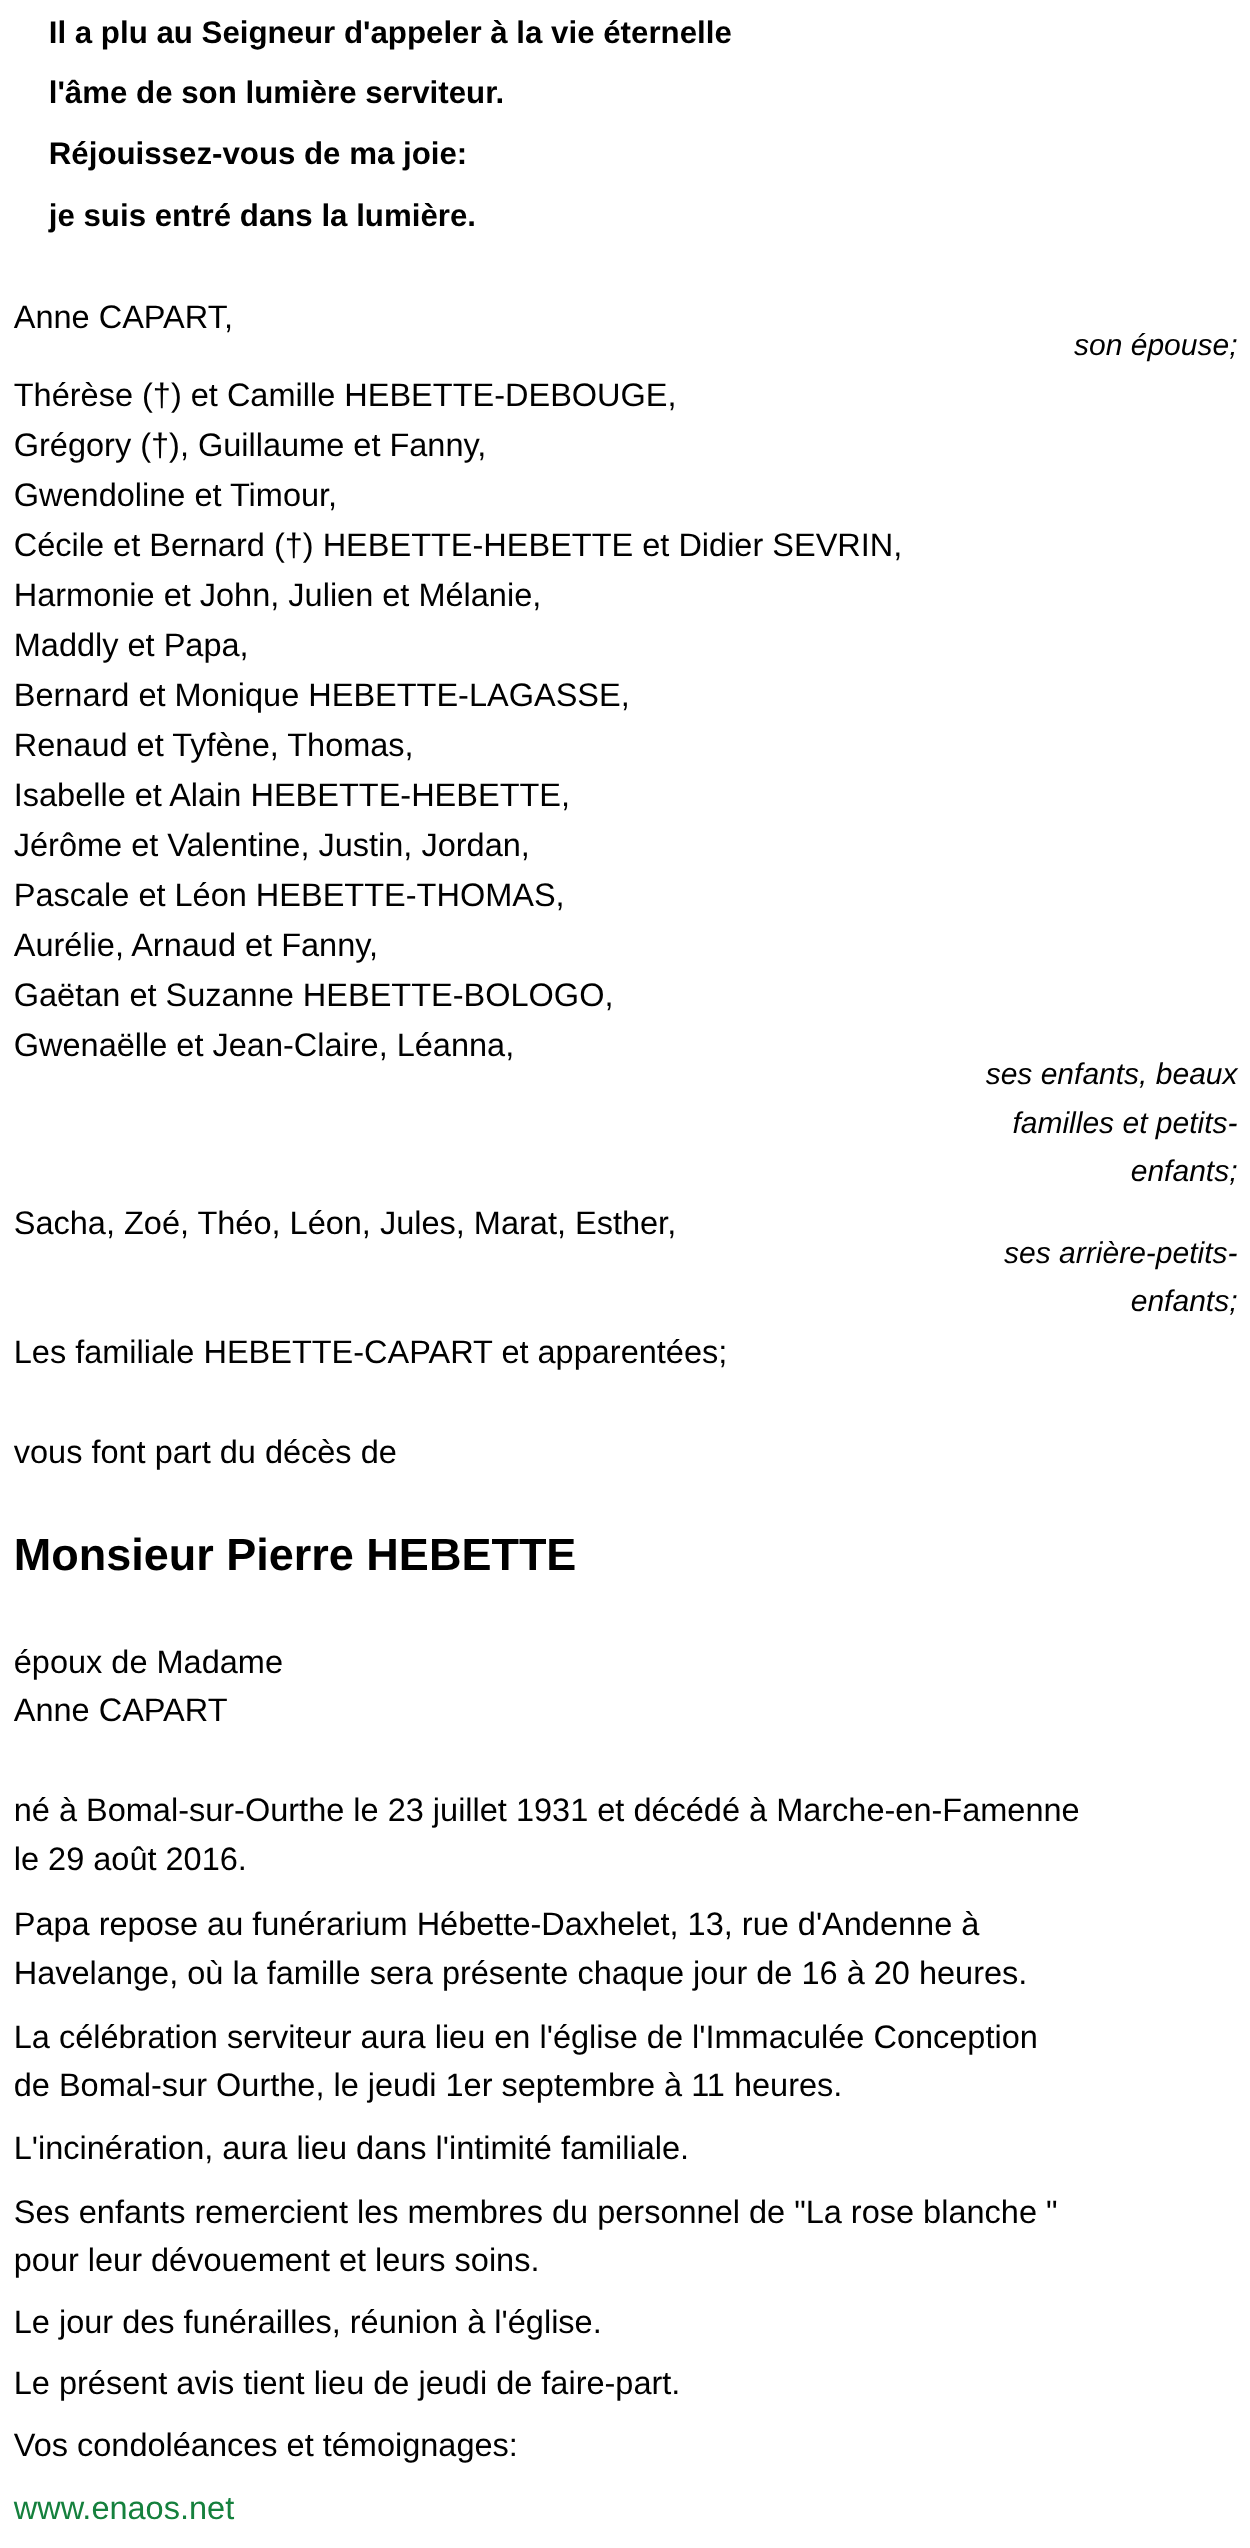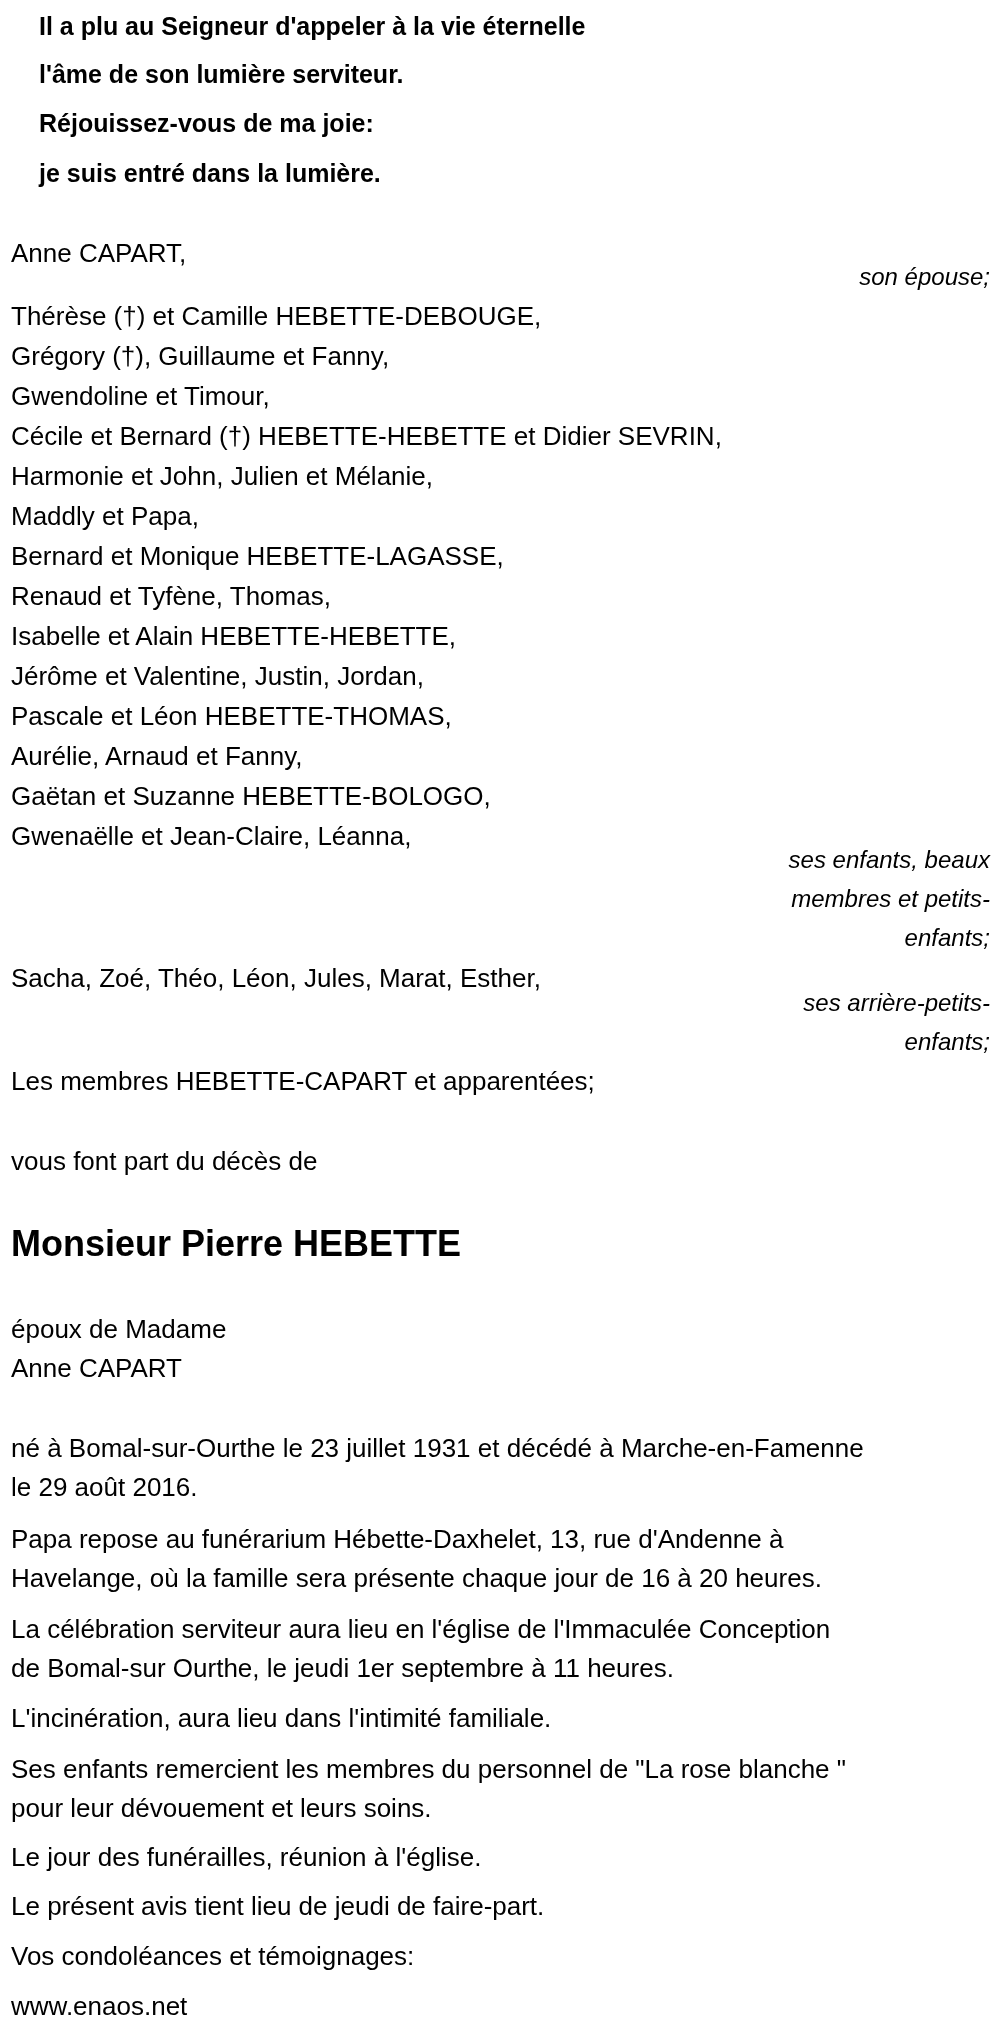--- a/index.html
+++ b/index.html
@@ -5,21 +5,21 @@
   html, body { margin: 0; padding: 0; background: #ffffff; }
   body { width: 1000px; height: 2038px; position: relative; overflow: hidden;
          font-family: "Liberation Sans", sans-serif; color: #000000; }
   .ln { position: absolute; left: 11px; height: 40px; line-height: 40px;
         font-size: 26px; white-space: nowrap; }
   .poem { font-weight: bold; font-size: 25px; margin-left: 28px; }
   .lbl { position: absolute; right: 10px; height: 40px; line-height: 40px;
          font-size: 24px; font-style: italic; white-space: nowrap; }
   .heading { position: absolute; left: 11px; height: 50px; line-height: 50px;
              font-size: 36px; font-weight: bold; white-space: nowrap; text-align: center; }
-  .link { color: #000000; text-decoration: none; }
+  .link { color: #15803d; text-decoration: none; }
 </style>
 </head>
 <body>
 
 <div>
 
   <div>
     <div class="ln poem" style="top:6px">Il a plu au Seigneur d'appeler à la vie éternelle</div>
     <div class="ln poem" style="top:54px">l'âme de son lumière serviteur.</div>
     <div class="ln poem" style="top:103px">Réjouissez-vous de ma joie:</div>
@@ -40,31 +40,31 @@
     <div class="ln" style="top:496px">Maddly et Papa,</div>
     <div class="ln" style="top:536px">Bernard et Monique HEBETTE-LAGASSE,</div>
     <div class="ln" style="top:576px">Renaud et Tyfène, Thomas,</div>
     <div class="ln" style="top:616px">Isabelle et Alain HEBETTE-HEBETTE,</div>
     <div class="ln" style="top:656px">Jérôme et Valentine, Justin, Jordan,</div>
     <div class="ln" style="top:696px">Pascale et Léon HEBETTE-THOMAS,</div>
     <div class="ln" style="top:736px">Aurélie, Arnaud et Fanny,</div>
     <div class="ln" style="top:776px">Gaëtan et Suzanne HEBETTE-BOLOGO,</div>
     <div class="ln" style="top:816px">Gwenaëlle et Jean-Claire, Léanna,</div>
     <div class="lbl" style="top:840px">ses enfants, beaux</div>
-    <div class="lbl" style="top:879px">membres et petits-</div>
+    <div class="lbl" style="top:879px">familles et petits-</div>
     <div class="lbl" style="top:918px">enfants;</div>
   </div>
 
   <div>
     <div class="ln" style="top:958px">Sacha, Zoé, Théo, Léon, Jules, Marat, Esther,</div>
     <div class="lbl" style="top:983px">ses arrière-petits-</div>
     <div class="lbl" style="top:1022px">enfants;</div>
   </div>
 
-  <div class="ln" style="top:1061px">Les membres HEBETTE-CAPART et apparentées;</div>
+  <div class="ln" style="top:1061px">Les familiale HEBETTE-CAPART et apparentées;</div>
   <div class="ln" style="top:1141px">vous font part du décès de</div>
 
   <div class="heading" style="top:1219px">Monsieur Pierre HEBETTE</div>
 
   <div>
     <div class="ln" style="top:1309px">époux de Madame</div>
     <div class="ln" style="top:1348px">Anne CAPART</div>
   </div>
 
   <div>

